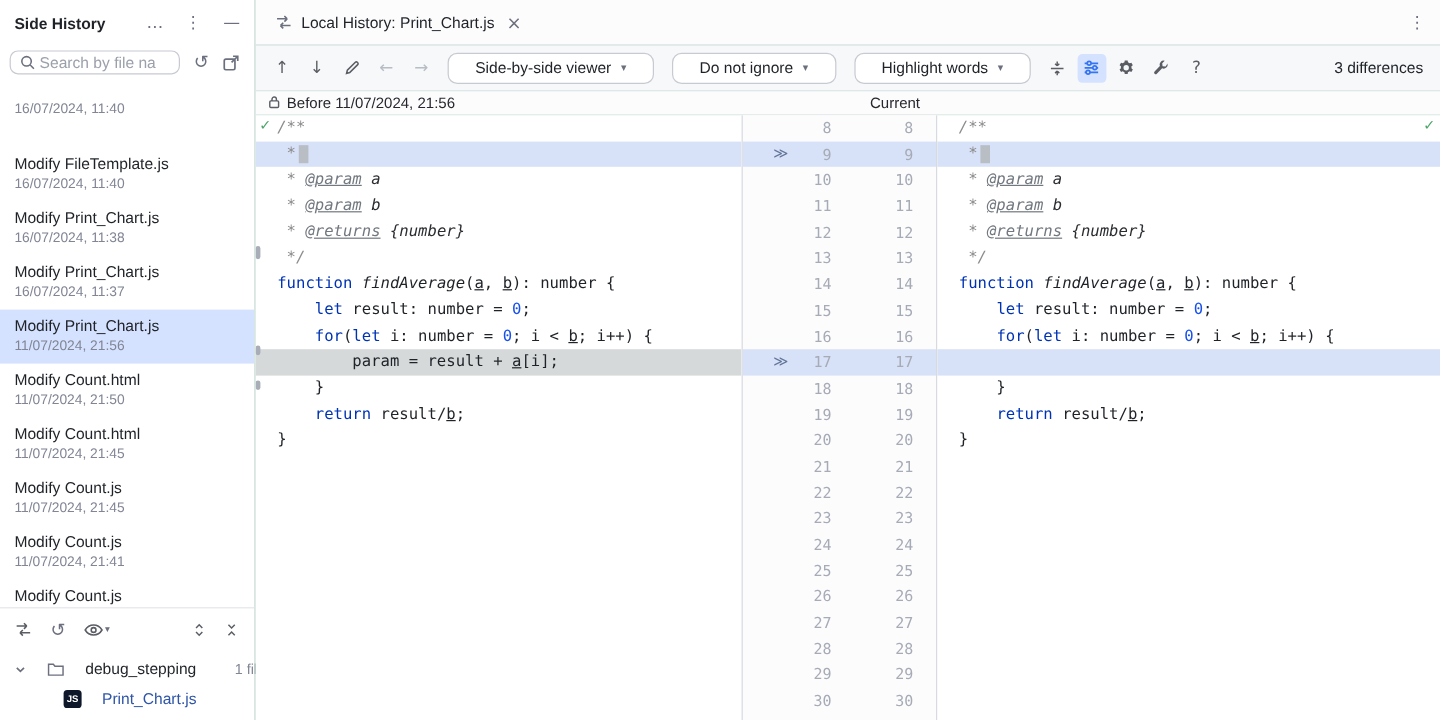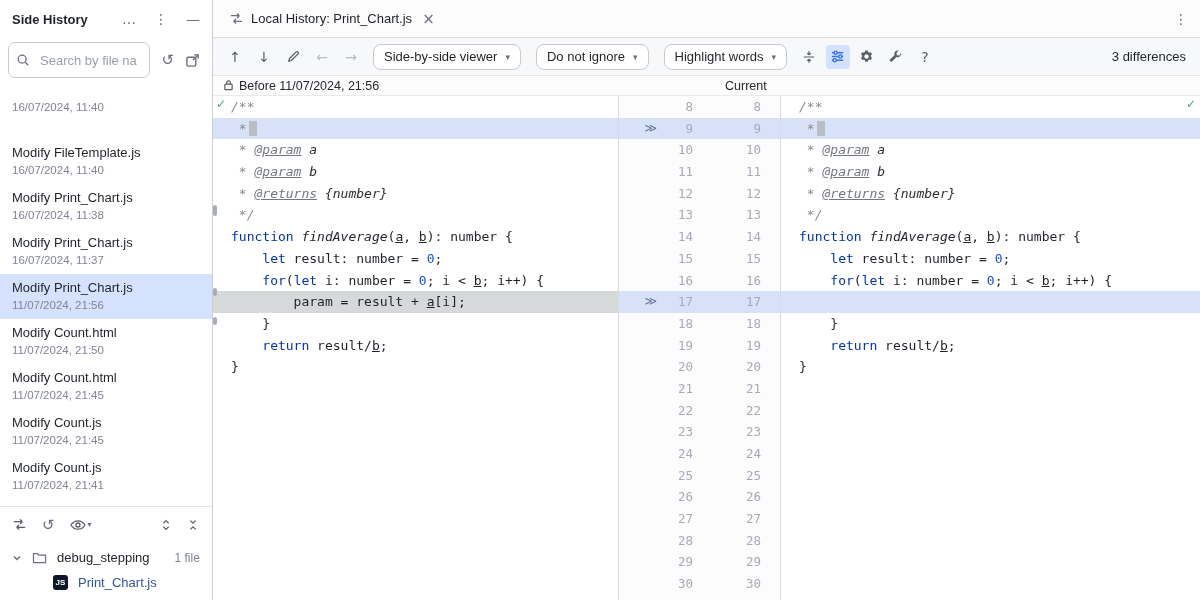--- a/index.html
+++ b/index.html
@@ -7,53 +7,53 @@
   body{font-family:"Liberation Sans",sans-serif;font-size:13px;color:#1f2328;background:#fff}
   .glyph{font-family:"DejaVu Sans",sans-serif}
   .app{display:flex;width:1200px;height:600px}
 
   
   .sidebar{width:213px;min-width:213px;border-right:1px solid #ccced3;display:flex;flex-direction:column;background:#fff}
   .sb-header{height:38px;display:flex;align-items:center;padding:0 12px}
   .sb-title{font-weight:700;font-size:13px}
   .sb-right{margin-left:auto;display:flex;align-items:center;gap:18px;color:#6c707e;font-size:14px}
   .sb-searchrow{display:flex;align-items:center;padding:4px 12px 10px 8px;gap:11px}
-  .search-box{flex:1;height:36px;border:1px solid #c7cad1;border-radius:7px;display:flex;align-items:center;gap:10px;padding:0 7px;background:#fff;min-width:0}
+  .search-box{flex:1;height:20px;border:1px solid #c7cad1;border-radius:7px;display:flex;align-items:center;gap:3px;padding:0 7px;background:#fff;min-width:0}
   .search-box input{border:0;outline:0;width:100%;font:13px "Liberation Sans",sans-serif;color:#1f2328;background:transparent}
   .search-box input::placeholder{color:#9ba0ab}
   .sb-ic{color:#6c707e;font-size:15px;display:flex;align-items:center}
   .history-list{flex:1;overflow:hidden;padding-top:6px}
   .hitem{height:45px;padding:5px 12px 0;cursor:default}
   .hitem.sel{background:#d4e2ff}
   .ht{font-size:13px;line-height:18px;white-space:nowrap}
   .hd{font-size:11.5px;color:#818594;line-height:16px}
   .sb-toolbar{height:36px;border-top:1px solid #e3e5ea;display:flex;align-items:center;padding:0 12px;gap:15px}
   .sb-tb-right{margin-left:auto;display:flex;gap:13px}
   .eye-wrap{display:flex;align-items:center;gap:2px}
   .eye-caret{font-size:8px;color:#6c707e}
   .sb-tree{height:58px;padding:3px 0 4px}
-  .tree-row{height:25px;display:flex;align-items:center;gap:10px;padding-left:12px;white-space:nowrap}
+  .tree-row{height:25px;display:flex;align-items:center;gap:17px;padding-left:12px;white-space:nowrap}
   .tree-row.file{padding-left:53px}
   .tree-meta{color:#818594;font-size:12px;margin-left:15px}
   .js-badge{width:15px;height:15px;border-radius:3px;background:#0f172a;color:#fff;font-size:8px;font-weight:700;display:flex;align-items:center;justify-content:center}
   .file-name{color:#2e55a8}
 
   
   .main{flex:1;display:flex;flex-direction:column;min-width:0;background:#86efac}
   .tabbar{height:38px;display:flex;align-items:center;padding:0 12px;border-bottom:1px solid #d8dae0;background:#fcfcfd}
   .tab{display:flex;align-items:center;gap:7px;height:100%;padding:0 4px}
   .tab-title{font-size:13px}
   .tab-close{color:#6c707e;font-size:15px;margin-left:3px}
   .tabbar-kebab{margin-left:auto;color:#6c707e;font-size:14px}
 
   .toolbar{height:38px;display:flex;align-items:center;padding:0 10px;gap:5px;background:#f7f8fa;border-bottom:1px solid #e3e5ea}
   .tbtn{width:24px;height:24px;display:flex;align-items:center;justify-content:center;color:#5a5d63;font-size:14px;border-radius:4px}
   .tbtn.disabled{color:#b8bcc4}
   .tbtn.active{background:#d4e2ff}
-  .dd{height:26px;display:flex;align-items:center;gap:8px;padding:0 10px;background:#fff;border:1px solid #c7cad1;border-radius:8px;font-size:13px;color:#1f2328;margin:0 5px;white-space:nowrap}
+  .dd{height:26px;display:flex;align-items:center;gap:8px;padding:0 22px;background:#fff;border:1px solid #c7cad1;border-radius:8px;font-size:13px;color:#1f2328;margin:0 5px;white-space:nowrap}
   .dd .caret{font-size:9px;color:#6c707e}
   .tb-diffcount{margin-left:auto;font-size:13px;padding-right:4px}
 
   .diff-header{height:20px;display:flex;align-items:center;background:#fcfcfd;border-bottom:1px solid #e8eaee;position:relative;font-size:12.5px;color:#27282e}
   .dh-before{display:flex;align-items:flex-start;gap:5px;padding-left:10px}
   .dh-current{position:absolute;left:512px}
 
   .diff-body{flex:1;display:flex;position:relative;overflow:hidden;font-family:"DejaVu Sans Mono",monospace;font-size:13px;background:#fff}
   .pane{overflow:hidden}
   .pane-left{width:405px}

